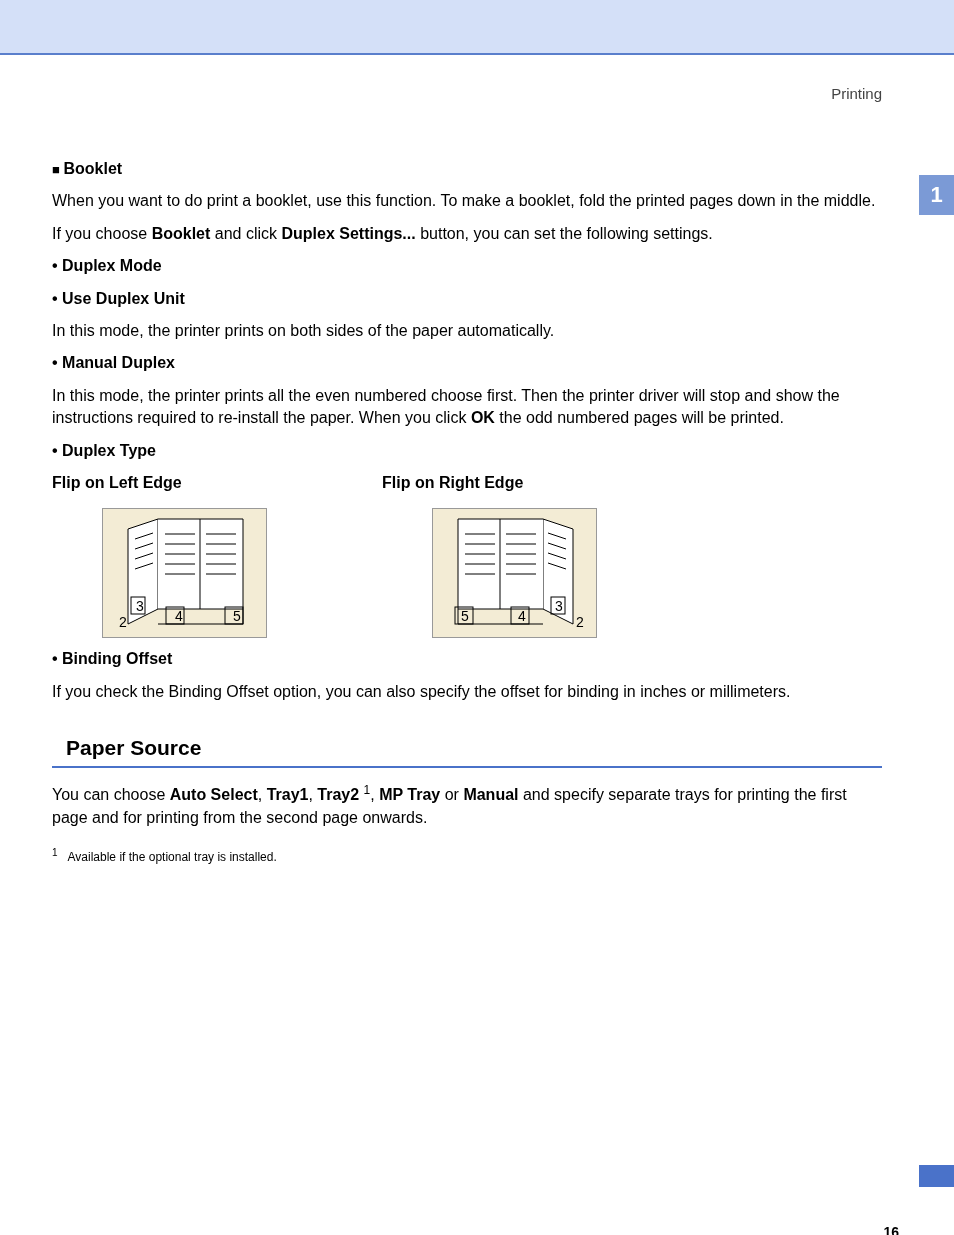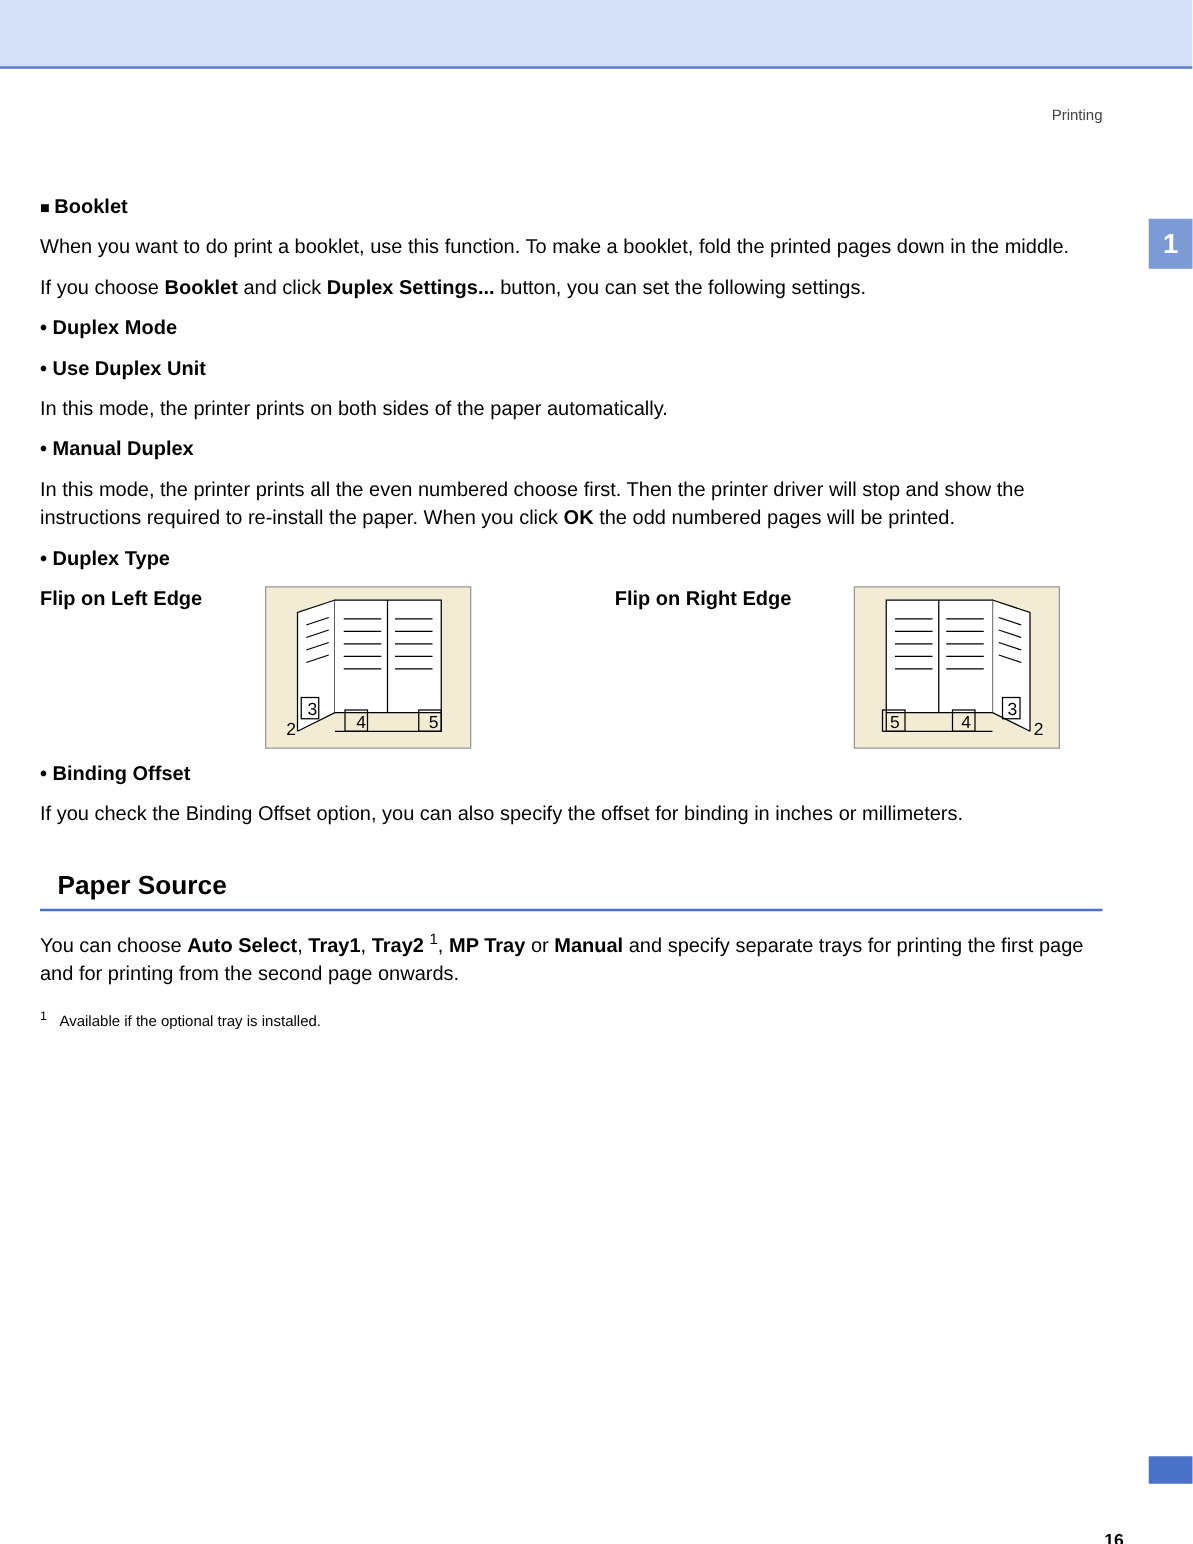--- a/index.html
+++ b/index.html
@@ -14,21 +14,21 @@
   }
   .top-band {
     height: 55px;
     background: #d4e0f8;
     border-bottom: 2px solid #5a7fcc;
     margin-bottom: 30px;
   }
   .header-section {
     text-align: right;
     padding: 0 72px 10px 12px;
-    font-size: 12px;
+    font-size: 15px;
     color: #444;
   }
   .side-tab {
     position: absolute;
     right: 0;
     top: 175px;
     width: 35px;
     height: 40px;
     background: #7b9ad6;
     color: #fff;
@@ -40,41 +40,41 @@
   }
   .pagenum-tab {
     position: absolute;
     right: 0;
     top: 1165px;
     width: 35px;
     height: 22px;
     background: #4a72c9;
   }
   .content {
-    padding: 40px 72px 0 32px;
+    padding: 40px 72px 0 52px;
     line-height: 1.4;
   }
   .bullet-square::before {
     content: "■ ";
     font-size: 13px;
   }
   .bullet-dot::before {
     content: "• ";
   }
   .bold { font-weight: bold; }
   .lvl2 { margin-left: 28px; }
   .lvl3 { margin-left: 42px; }
   .lvl4 { margin-left: 62px; }
   .para { margin: 6px 0 10px 0; }
   .diagrams-row {
     display: flex;
     gap: 115px;
     margin: 10px 0 10px 0;
   }
-  .diag-col { display: flex; align-items: flex-start; }
+  .diag-col { display: flex; flex-direction: column; align-items: flex-start; }
   .diag-label { font-weight: bold; margin-bottom: 14px; }
   .diag-box {
     width: 165px;
     height: 130px;
     background: #f3ecd5;
     border: 1px solid #999;
     position: relative;
     margin-left: 50px;
   }
   .diag-box svg { position: absolute; top: 0; left: 0; }

